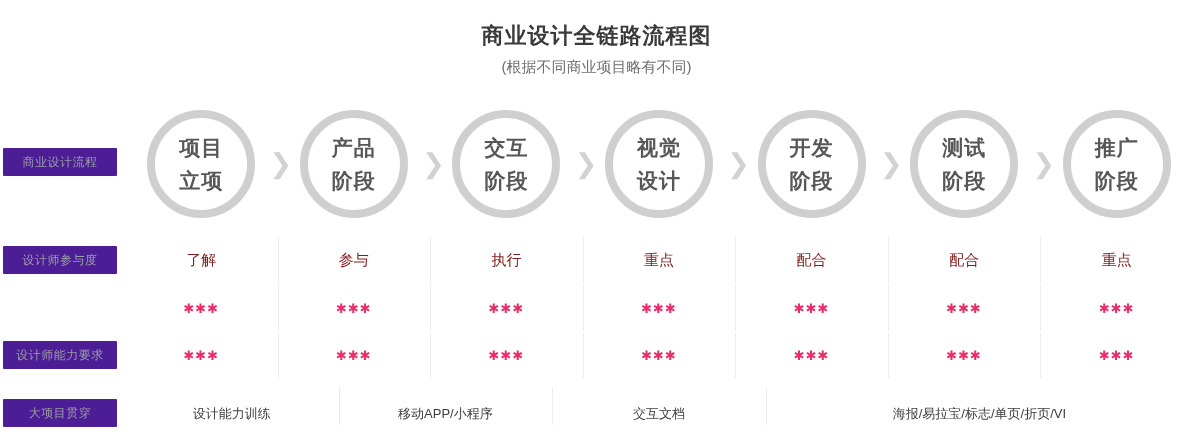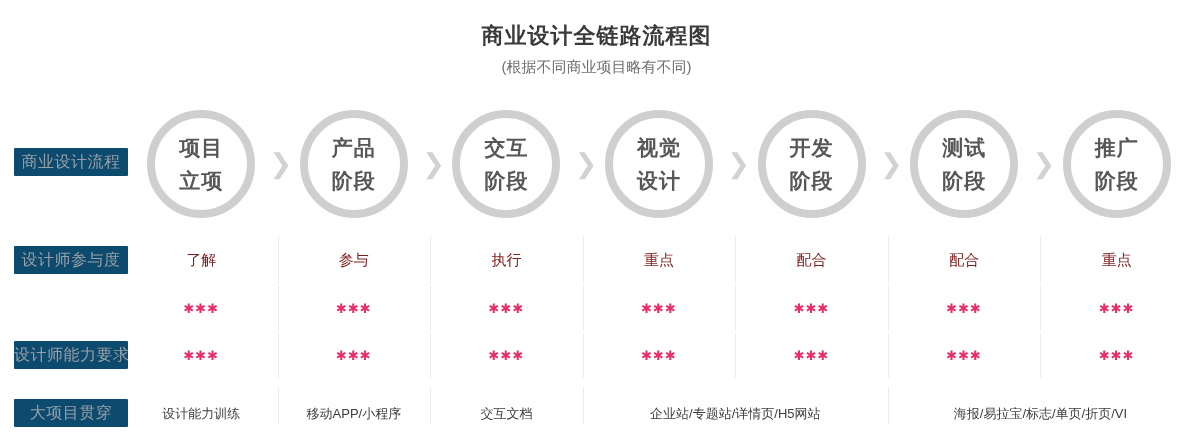--- a/index.html
+++ b/index.html
@@ -44,25 +44,25 @@
 
   
   .row {
     position: absolute;
     left: 0;
     width: 1193px;
   }
 
   .rowlabel {
     position: absolute;
-    left: 14px;
+    left: 3px;
     width: 114px;
-    background: #0c4a6e;
+    background: #4c1d95;
     color: #9a9fa6;
-    font-size: 16px;
+    font-size: 12px;
     text-align: center;
     border-radius: 1px;
     white-space: nowrap;
     letter-spacing: 0.5px;
   }
 
   .cells {
     position: absolute;
     left: 125px;
     width: 1068px;
@@ -319,21 +319,18 @@
       <div class="cell">
           <span class="deliver-text">设计能力训练</span>
         </div>
       <div class="cell">
           <span class="deliver-text">移动APP/小程序</span>
         </div>
       <div class="cell">
           <span class="deliver-text">交互文档</span>
         </div>
       <div class="cell span2">
-          <span class="deliver-text">企业站/专题站/详情页/H5网站</span>
-        </div>
-      <div class="cell span2">
           <span class="deliver-text">海报/易拉宝/标志/单页/折页/VI</span>
         </div>
     </div>
   </div>
 
 </div>
 
 </body></html>

